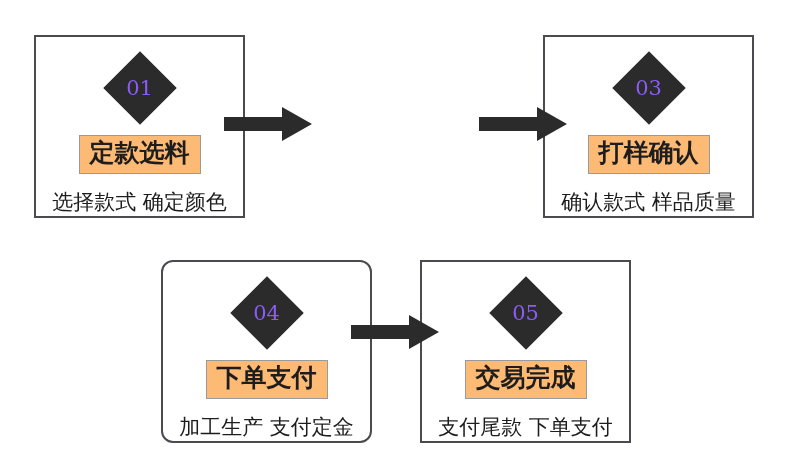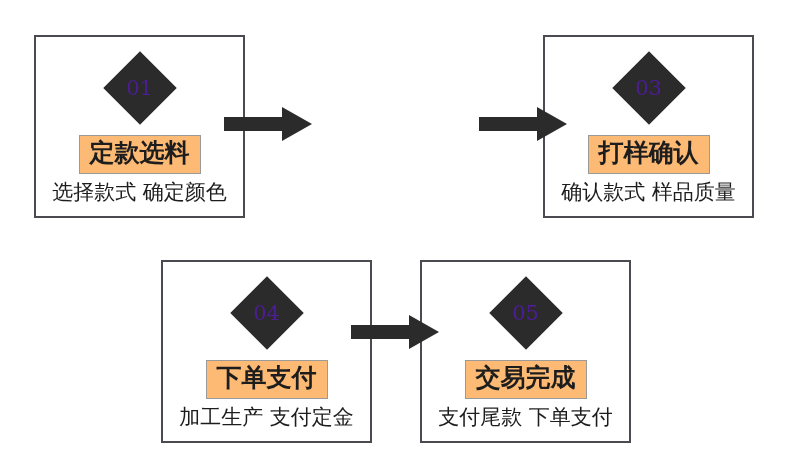--- a/index.html
+++ b/index.html
@@ -66,21 +66,21 @@
   }
   .badge-num {
     position: absolute;
     left: 0;
     top: 0;
     width: 100%;
     height: 100%;
     display: flex;
     align-items: center;
     justify-content: center;
-    color: #4c1d95;
+    color: #8b5cf6;
     font-family: "DejaVu Serif", "Liberation Serif", serif;
     font-size: 21px;
     letter-spacing: 0px;
     line-height: 1;
   }
 
   
   .step-title {
     box-sizing: border-box;
     border: 1px solid #9a9a9a;
@@ -93,21 +93,21 @@
     background: #fdba74;
     margin-top: 10px;
   }
 
   
   .step-sub {
     font-size: 21px;
     color: #1d1d1d;
     white-space: nowrap;
     line-height: 1.2;
-    margin-top: 6px;
+    margin-top: 16px;
   }
 
   
   .flow-arrow {
     position: absolute;
     z-index: 3;
   }
   .flow-arrow svg {
     display: block;
   }
@@ -133,21 +133,21 @@
     <div class="step-inner">
       <div class="badge-wrap">
         <div class="badge-diamond"></div>
         <div class="badge-num">03</div>
       </div>
       <div class="step-title">打样确认</div>
       <div class="step-sub">确认款式 样品质量</div>
     </div>
   </div>
 
-  <div class="step-box" style="left:161px; top:260px; width:211px; height:183px;">
+  <div class="step-box" style="left:161px; top:260px; width:211px; height:183px;border-radius:12px;">
     <div class="step-inner">
       <div class="badge-wrap">
         <div class="badge-diamond"></div>
         <div class="badge-num">04</div>
       </div>
       <div class="step-title">下单支付</div>
       <div class="step-sub">加工生产 支付定金</div>
     </div>
   </div>
 

